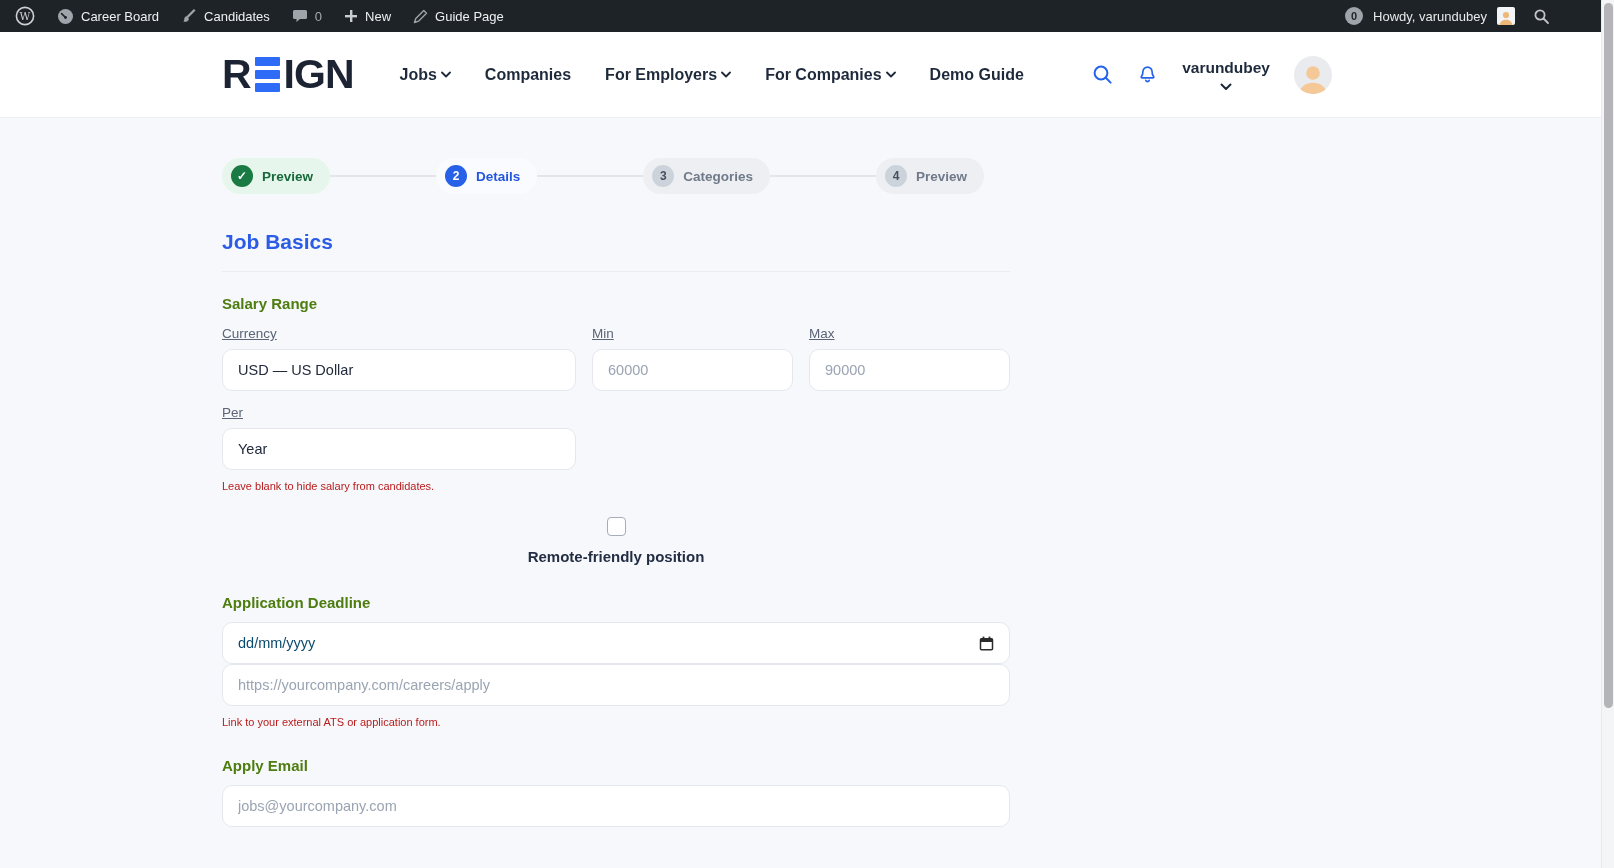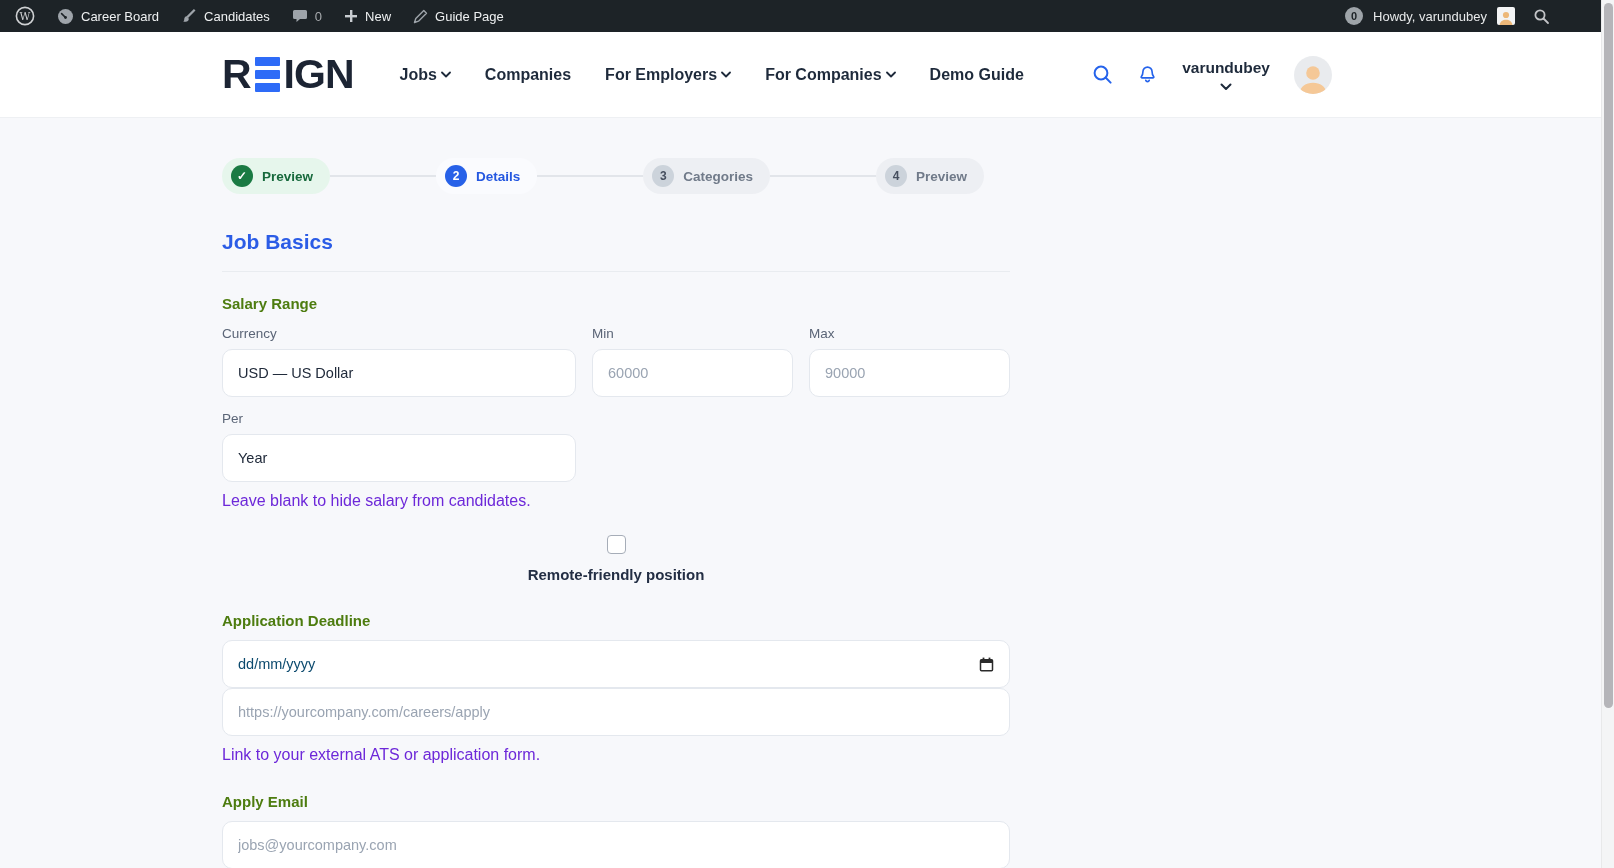--- a/index.html
+++ b/index.html
@@ -83,25 +83,25 @@
   .step-active { background:#fafbfe; color:#2457e0; }
   .step-active .step-circle { background:#2761e8; color:#fff; }
   .step-upcoming { background:#edeff3; color:#707a89; font-weight:600; }
   .step-upcoming .step-circle { background:#ccd3db; color:#454e5e; }
   .step-line { flex:1; height:2px; background:#e2e5ea; }
 
   .page-title { margin-top:36px; font-size:21px; font-weight:800; color:#2b5ce6; }
   .divider { margin-top:17px; border-top:1px solid #e9ecf0; width:788px; }
 
   .section-label { font-size:15px; font-weight:700; color:#4d7c0f; }
-  .field-label { font-size:13.5px; font-weight:500; color:#5b6577; margin-bottom:8px; }
-  .help-text { font-size:16px; color:#6d28d9; margin-top:10px; }
+  .field-label { font-size:13.5px; font-weight:500; color:#5b6577; margin-bottom:8px;text-decoration:underline; }
+  .help-text { font-size:11px; color:#b91c1c; margin-top:10px; }
 
   .input, input.input {
-    height:48px; width:100%; background:#fff;
+    height:42px; width:100%; background:#fff;
     border:1px solid #e4e8ee; border-radius:10px;
     padding:0 15px; font-size:14.5px; color:#212b3b;
     font-family:"Liberation Sans", sans-serif;
     display:flex; align-items:center; outline:none;
   }
   input.input::placeholder { color:#9aa4b2; opacity:1; }
 
   .salary-heading { margin-top:23px; }
   .salary-grid {
     margin-top:14px; display:grid;

